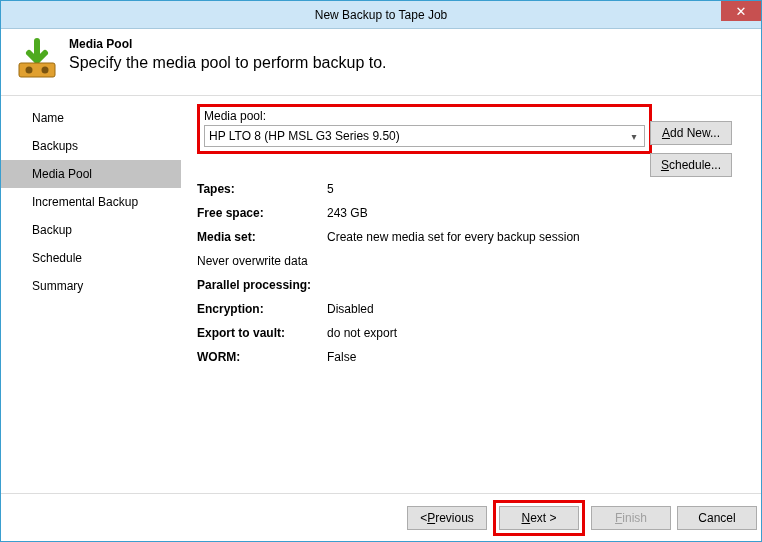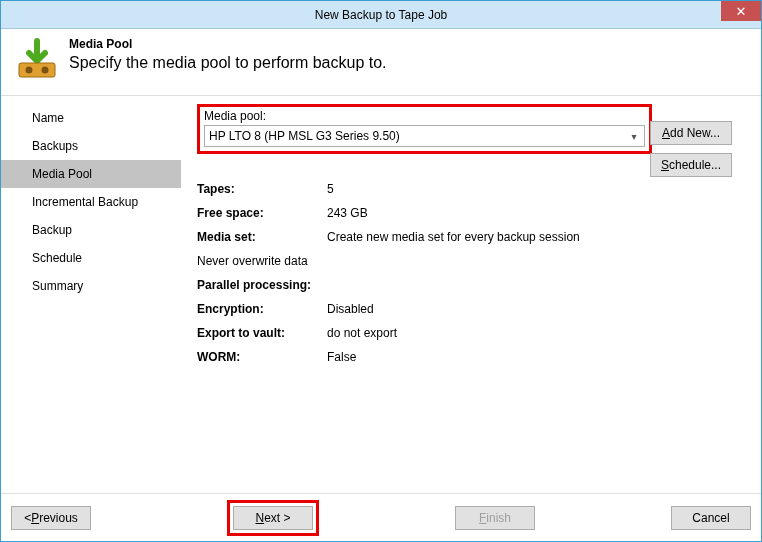--- a/index.html
+++ b/index.html
@@ -159,23 +159,23 @@
     font-weight: bold;
   }
   .info-value {
     font-size: 12px;
   }
   .footer {
     height: 48px;
     border-top: 1px solid #ddd;
     display: flex;
     align-items: center;
-    justify-content: space-between;
-    gap: 20px;
-    padding: 0 10px;
+    justify-content: flex-end;
+    gap: 6px;
+    padding: 0 4px;
   }
   .footer .btn {
     min-width: 80px;
   }
   .next-highlight {
     border: 3px solid #e60000;
     padding: 3px;
     display: inline-flex;
   }
   .u { text-decoration: underline; }

